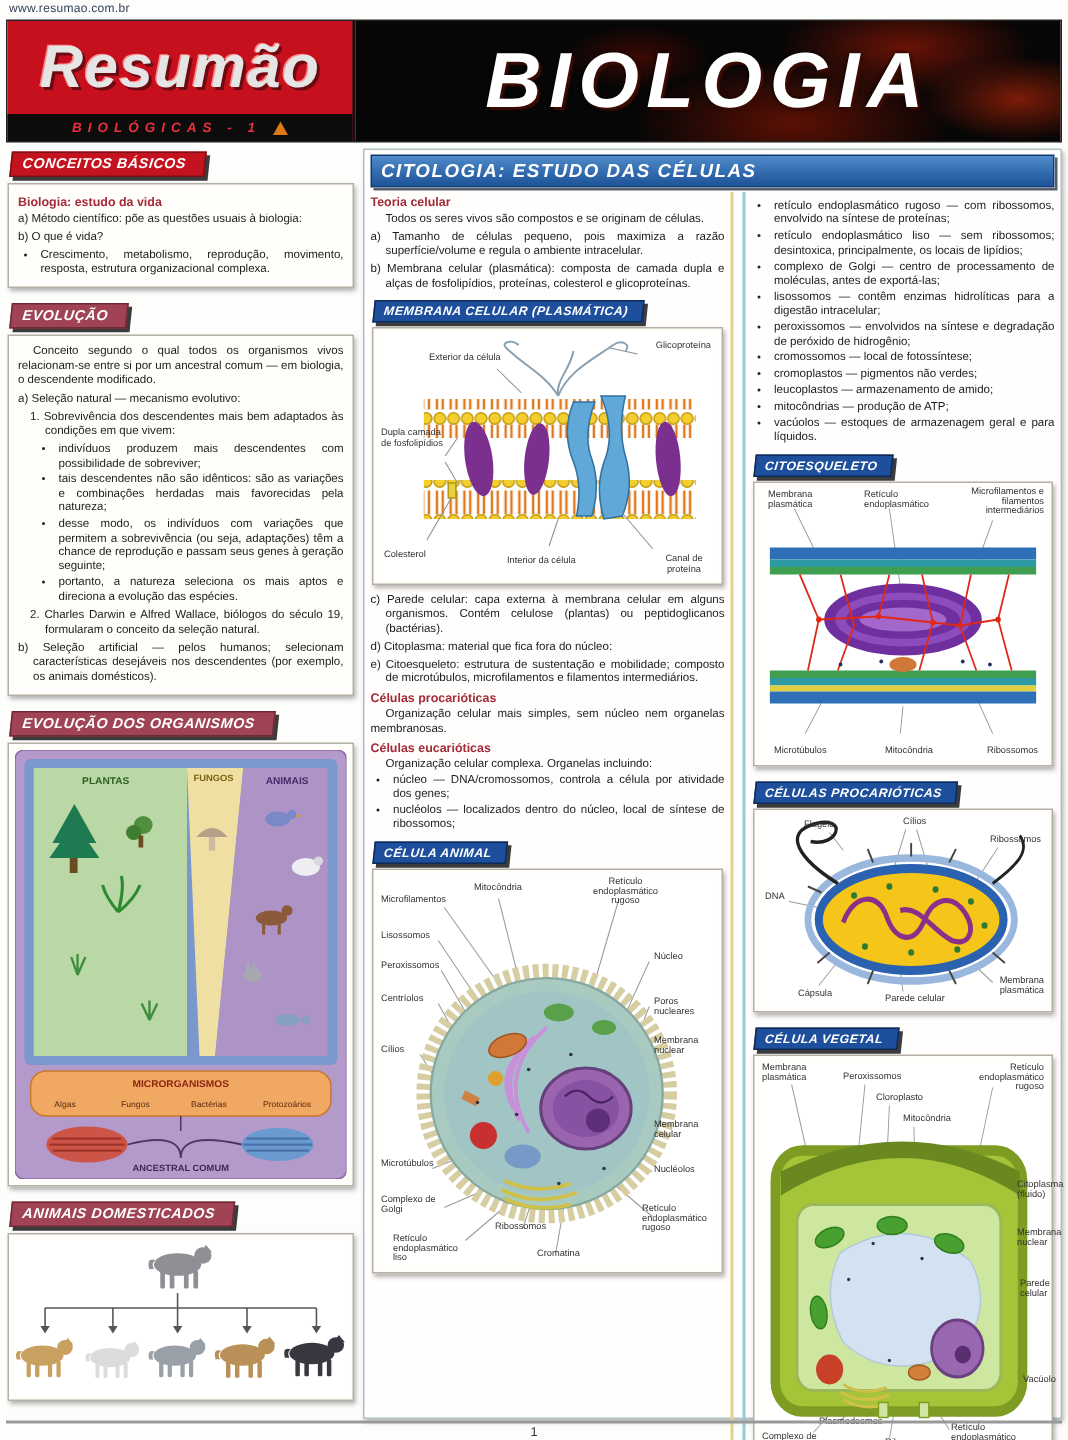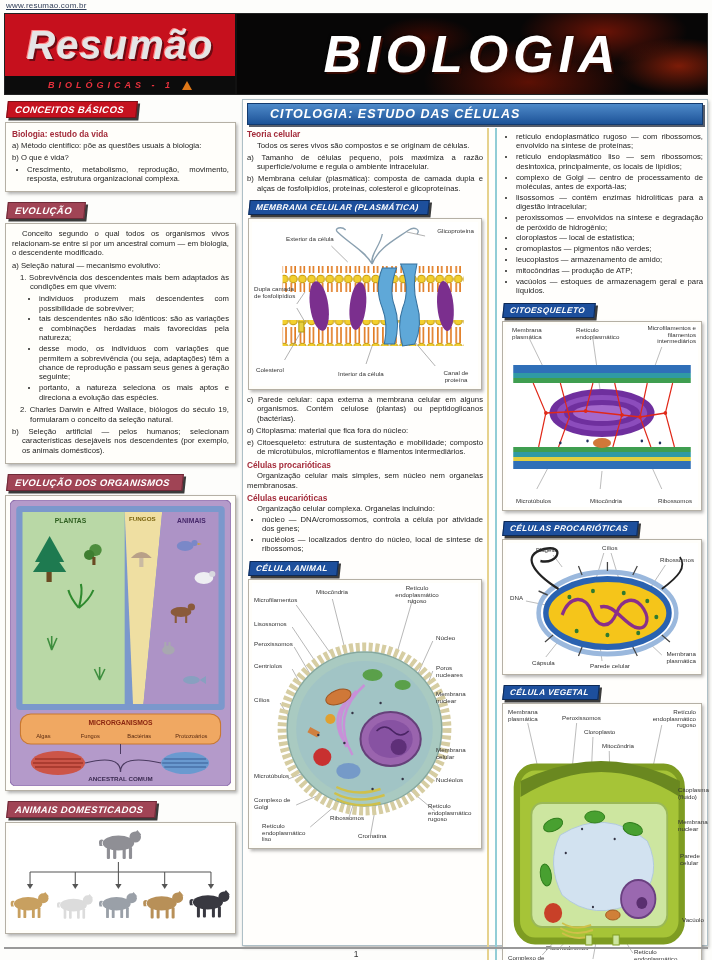--- a/index.html
+++ b/index.html
@@ -1,20 +1,20 @@
 <!DOCTYPE html>
 <html><head>
 <meta charset="utf-8">
 <style>
   html,body{margin:0;padding:0;}
   body{
     width:712px;height:960px;position:relative;background:#fdfdfb;
     font-family:"Liberation Sans",sans-serif;overflow:hidden;color:#1c1c1c;
   }
-  .site-url{position:absolute;top:1px;left:6px;font-size:8px;color:#33405a;letter-spacing:.2px;text-decoration:underline;}
+  .site-url{position:absolute;top:1px;left:6px;font-size:8px;color:#33405a;letter-spacing:.2px;}
   
   .banner{position:absolute;top:13px;left:4px;right:4px;height:80px;display:flex;border:1px solid #222;}
   .logo{width:230px;background:#c6101d;border-right:2px solid #111;position:relative;display:flex;flex-direction:column;}
   .brand{flex:1;display:flex;align-items:center;justify-content:center;color:#e5e5e5;
     font-size:40px;font-weight:bold;font-style:italic;letter-spacing:1px;
     text-shadow:2px 2px 0 #6e0a12, -1px -1px 0 #ff8a8a;}
   .series-bar{height:18px;background:#0c0c0c;display:flex;align-items:center;justify-content:center;gap:8px;}
   .series{color:#e8313d;font-size:9px;font-weight:bold;letter-spacing:4px;font-style:italic;}
   .flame{width:0;height:0;border-left:5px solid transparent;border-right:5px solid transparent;border-bottom:9px solid #e07818;}
   .title-area{flex:1;display:flex;align-items:center;justify-content:center;
@@ -34,21 +34,21 @@
   .col-mid{width:236px;flex:none;border-right:2px solid #e6d28e;padding-right:4px;}
   .col-right{flex:1;border-left:2px solid #92cdd6;padding-left:4px;}
   
   .hdr{display:inline-block;color:#fff;font-weight:bold;font-style:italic;font-size:9.5px;
     padding:2px 12px 2px 7px;letter-spacing:.4px;transform:skewX(-6deg);
     box-shadow:2.5px 2.5px 0 rgba(25,25,25,.85);margin:2px 0 4px 3px;white-space:nowrap;}
   .hdr.red{background:#c5121f;border:1px solid #7c1018;}
   .hdr.maroon{background:#a04455;border:1px solid #6e2a38;}
   .hdr.blue-sub{background:#1d4f9c;border:1px solid #0e2a56;font-size:8.2px;padding:2px 9px 2px 6px;margin:4px 0 3px 2px;}
   .hdr.blue-main{transform:none;display:block;background:linear-gradient(180deg,#4e8ac9,#1d5398);
-    font-size:12.5px;padding:3px 22px;letter-spacing:1px;border:1px solid #123a6e;box-shadow:2px 2px 0 rgba(15,25,45,.7);margin:0;}
+    font-size:12.5px;padding:3px 6px;letter-spacing:1px;border:1px solid #123a6e;box-shadow:2px 2px 0 rgba(15,25,45,.7);margin:0;}
   
   .panel{background:#fffefa;border:1px solid #b5b0a5;box-shadow:1.5px 2px 3px rgba(40,40,40,.35);
     padding:5px 6px;margin:0 1px 8px 1px;}
   .t{font-size:7.7px;line-height:1.24;margin:0 0 2.5px;text-align:justify;}
   .hang{padding-left:10px;text-indent:-10px;}
   .indent1{margin-left:8px;}
   .redhead{color:#a32b3a;font-weight:bold;font-size:8.3px;margin:1px 0 1.5px;}
   ul.dots{margin:1px 0 3px;padding-left:15px;}
   ul.dots li{font-size:7.7px;line-height:1.22;margin-bottom:1.5px;text-align:justify;}
   ul.dots.sub{padding-left:13px;}
@@ -332,21 +332,21 @@
         </div>
       </div>
 
       <div class="col-right">
         <ul class="dots" style="margin-top:4px">
           <li>retículo endoplasmático rugoso — com ribossomos, envolvido na síntese de proteínas;</li>
           <li>retículo endoplasmático liso — sem ribossomos; desintoxica, principalmente, os locais de lipídios;</li>
           <li>complexo de Golgi — centro de processamento de moléculas, antes de exportá-las;</li>
           <li>lisossomos — contêm enzimas hidrolíticas para a digestão intracelular;</li>
           <li>peroxissomos — envolvidos na síntese e degradação de peróxido de hidrogênio;</li>
-          <li>cloroplastos — local de estatística;</li>
+          <li>cromossomos — local de fotossíntese;</li>
           <li>cromoplastos — pigmentos não verdes;</li>
           <li>leucoplastos — armazenamento de amido;</li>
           <li>mitocôndrias — produção de ATP;</li>
           <li>vacúolos — estoques de armazenagem geral e para líquidos.</li>
         </ul>
 
         <div class="hdr blue-sub">CITOESQUELETO</div>
         <div class="panel" style="padding:3px;margin-bottom:6px">
           <div class="diag" style="height:182px">
             <svg class="art" viewBox="0 0 212 182" preserveAspectRatio="none">

